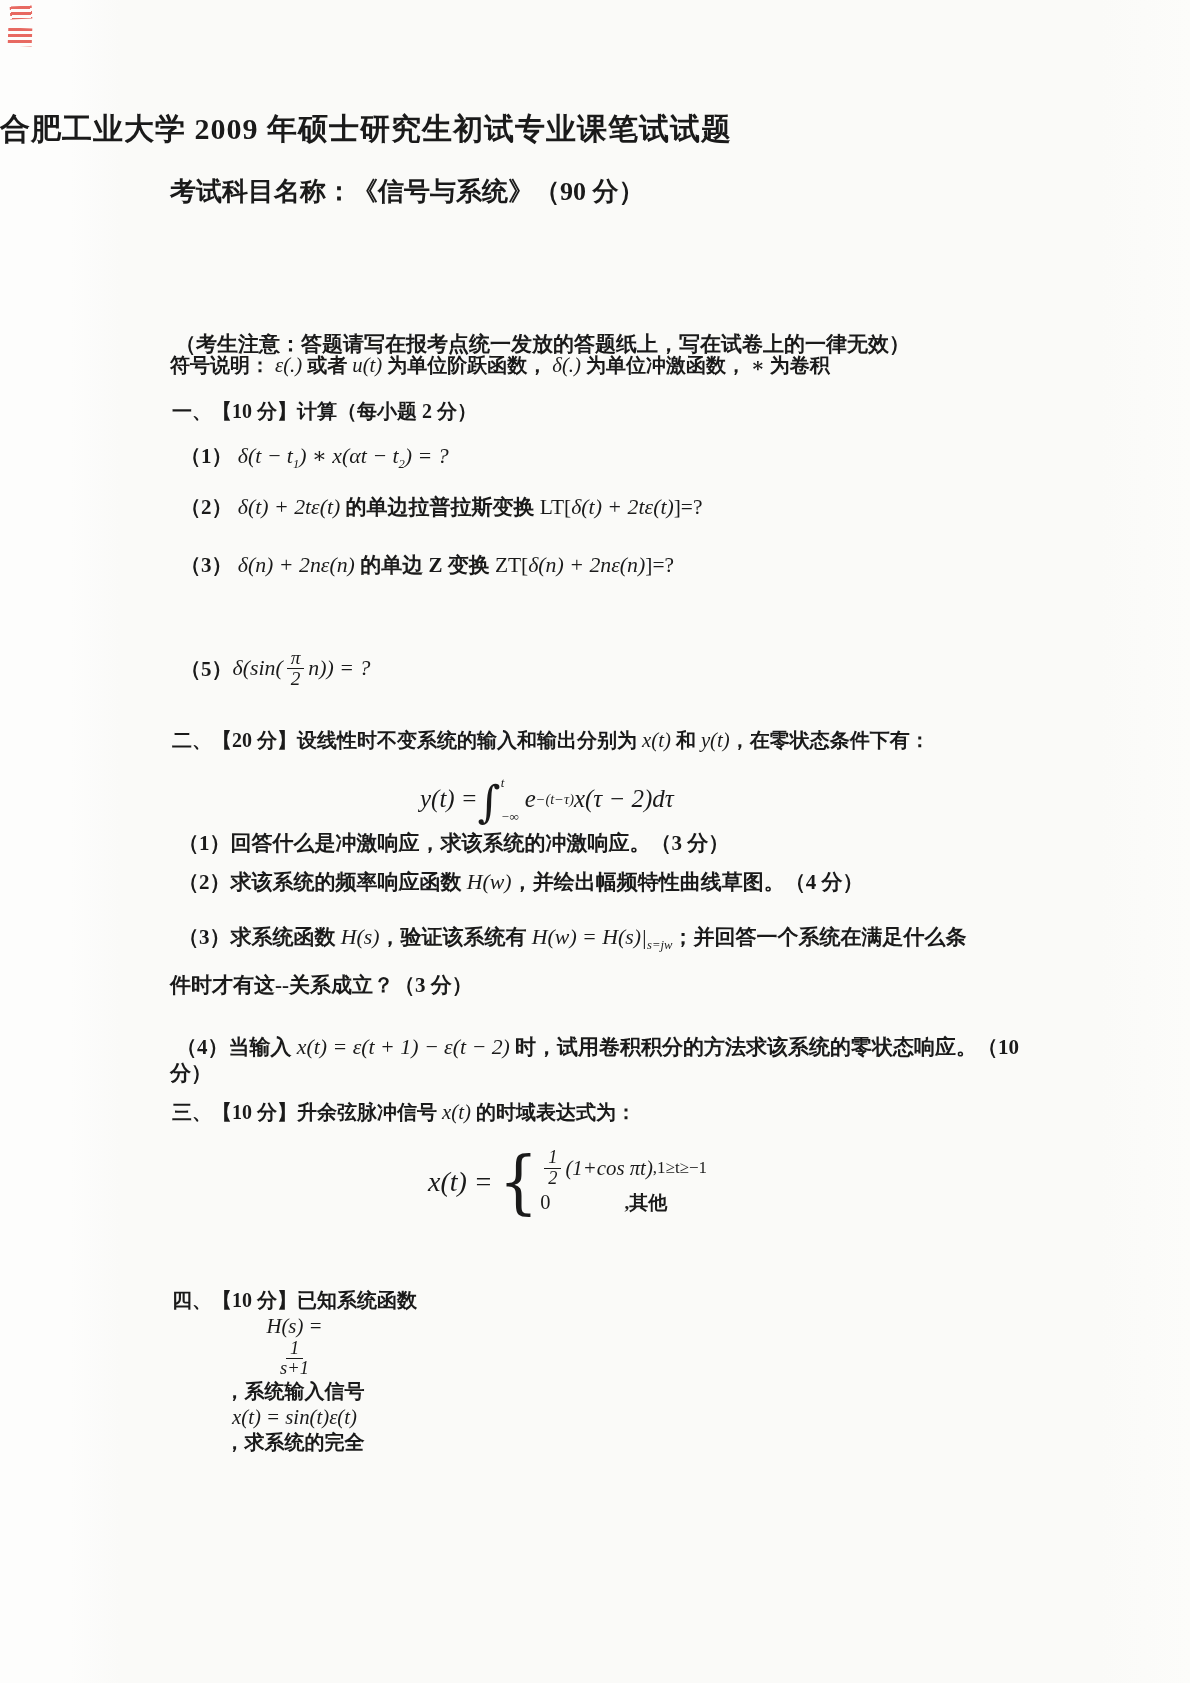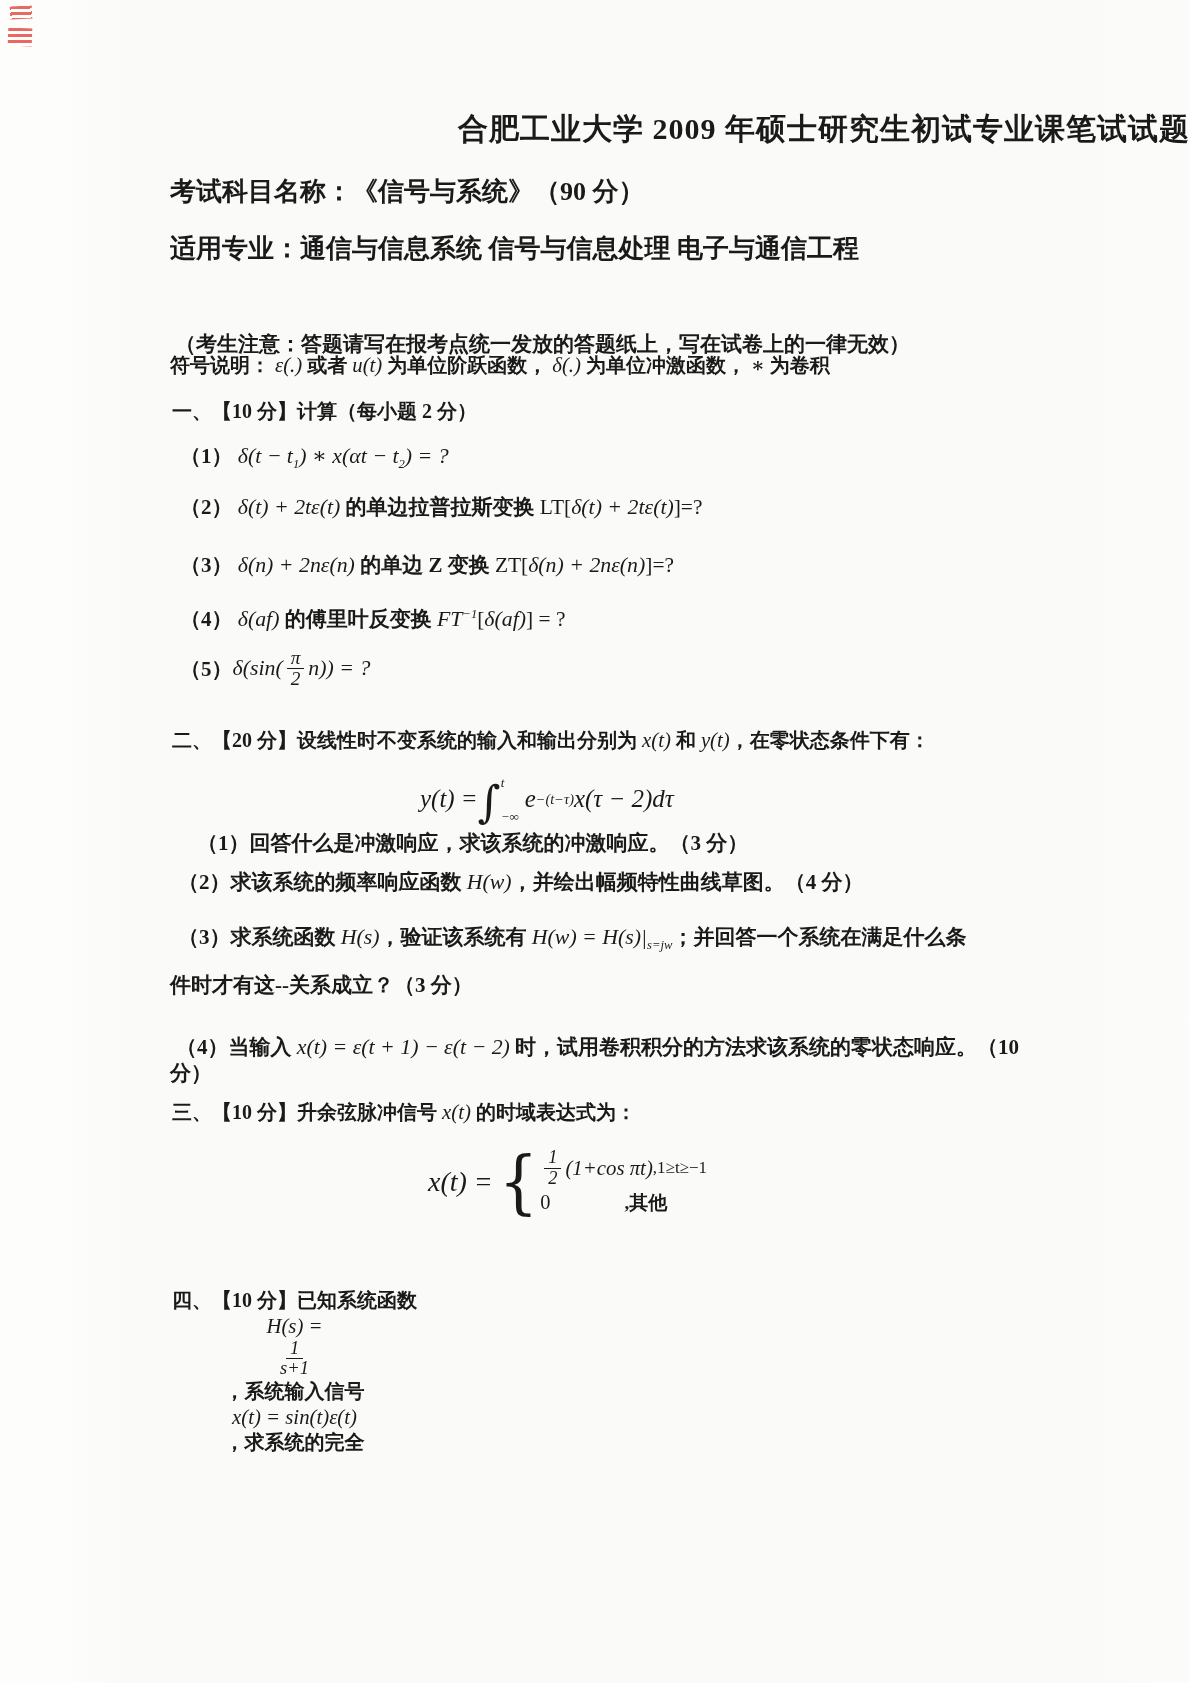--- a/index.html
+++ b/index.html
@@ -32,21 +32,21 @@
     line-height:1.25;
     color:#1a1a1a;
   }
   .flexline{display:flex;align-items:center;}
   .run-c{font-family:"Liberation Serif","DejaVu Serif",serif;font-weight:700;}
   .run-m{font-family:"Liberation Serif","DejaVu Serif",serif;font-style:italic;font-size:1.04em;}
   .run-r{font-family:"Liberation Serif","DejaVu Serif",serif;font-size:1.02em;}
   sub.run-sub{font-size:60%;font-style:italic;}
   sup.run-sup{font-size:60%;font-style:italic;}
   .title{
-    left:0;width:1190px;text-align:right;
+    left:0;width:1190px;text-align:left;
     font-size:30px;font-weight:700;letter-spacing:1px;
   }
   .h-big{font-size:26px;font-weight:700;}
   .h-mid{font-size:21px;font-weight:700;}
   .frac{
     display:inline-flex;flex-direction:column;align-items:center;
     vertical-align:middle;margin:0 4px;font-style:italic;
     line-height:1.05;font-size:.92em;
   }
   .frac .num{padding:0 4px;border-bottom:1.6px solid #1a1a1a;}
@@ -73,32 +73,30 @@
 
 <div class="page">
 
   <div class="stamp stamp-1"></div>
   <div class="stamp stamp-2"></div>
 
   <div class="line title" style="top:110px;">合肥工业大学 2009 年硕士研究生初试专业课笔试试题</div>
 
   <div class="line h-big" style="top:176px;left:170px;">考试科目名称：《信号与系统》（90 分）</div>
 
-  <div class="line h-big" style="top:233px;left:170px;">适用专业：通信与信息系统 信号与信息处理 电子与通信工程</div>
 
   <div class="line h-mid" style="top:299px;left:175px;margin-top:32px;">（考生注意：答题请写在报考点统一发放的答题纸上，写在试卷上的一律无效）</div>
 
   <div class="line" style="top:352px;left:170px;font-size:20px;"><span class="run-c">符号说明： </span><span class="run-m">ε(.)</span><span class="run-c"> 或者 </span><span class="run-m">u(t)</span><span class="run-c"> 为单位阶跃函数， </span><span class="run-m">δ(.)</span><span class="run-c"> 为单位冲激函数， ∗ 为卷积</span></div>
 
   <div class="line run-c" style="top:399px;left:172px;font-size:20px;">一、【10 分】计算（每小题 2 分）</div>
 
   <div class="line" style="top:443px;left:180px;"><span class="run-c">（1） </span><span class="run-m">δ(t − t</span><sub class="run-sub">1</sub><span class="run-m">) ∗ x(αt − t</span><sub class="run-sub">2</sub><span class="run-m">) = ?</span></div>
   <div class="line" style="top:494px;left:180px;"><span class="run-c">（2） </span><span class="run-m">δ(t) + 2tε(t)</span><span class="run-c"> 的单边拉普拉斯变换 </span><span class="run-r">LT[</span><span class="run-m">δ(t) + 2tε(t)</span><span class="run-r">]=?</span></div>
   <div class="line" style="top:552px;left:180px;"><span class="run-c">（3） </span><span class="run-m">δ(n) + 2nε(n)</span><span class="run-c"> 的单边 Z 变换 </span><span class="run-r">ZT[</span><span class="run-m">δ(n) + 2nε(n)</span><span class="run-r">]=?</span></div>
-  <div class="line" style="top:606px;left:180px;"><span class="run-c">（4） </span><span class="run-m">δ(af)</span><span class="run-c"> 的傅里叶反变换 </span><span class="run-m">FT</span><sup class="run-sup">−1</sup><span class="run-r">[</span><span class="run-m">δ(af)</span><span class="run-r">] = ?</span></div>
   <div class="line flexline" style="top:648px;left:180px;">
       <span class="run-c">（5） </span>
       <span class="run-m">δ(sin(</span>
       <span class="frac">
         <span class="num">π</span>
         <span class="den">2</span>
       </span>
       <span class="run-m">n)) = ?</span>
     </div>
 
@@ -109,21 +107,21 @@
     <span class="bigint">∫</span>
     <span class="lims">
       <span class="hi">t</span>
       <span class="lo">−∞</span>
     </span>
     <span class="run-m">e</span>
     <sup class="run-sup">−(t−τ)</sup>
     <span class="run-m">x(τ − 2)dτ</span>
   </div>
 
-  <div class="line" style="top:830px;left:178px;margin-left:19px;"><span class="run-c">（1）回答什么是冲激响应，求该系统的冲激响应。（3 分）</span></div>
+  <div class="line" style="top:830px;left:178px;"><span class="run-c">（1）回答什么是冲激响应，求该系统的冲激响应。（3 分）</span></div>
   <div class="line" style="top:869px;left:178px;"><span class="run-c">（2）求该系统的频率响应函数 </span><span class="run-m">H(w)</span><span class="run-c">，并绘出幅频特性曲线草图。（4 分）</span></div>
   <div class="line" style="top:924px;left:178px;"><span class="run-c">（3）求系统函数 </span><span class="run-m">H(s)</span><span class="run-c">，验证该系统有 </span><span class="run-m">H(w) = H(s)|</span><sub class="run-sub">s=jw</sub><span class="run-c">；并回答一个系统在满足什么条</span></div>
   <div class="line" style="top:972px;left:170px;"><span class="run-c">件时才有这--关系成立？（3 分）</span></div>
   <div class="line" style="top:1015px;left:176px;margin-top:19px;"><span class="run-c">（4）当输入 </span><span class="run-m">x(t) = ε(t + 1) − ε(t − 2)</span><span class="run-c"> 时，试用卷积积分的方法求该系统的零状态响应。（10</span></div>
   <div class="line" style="top:1060px;left:170px;"><span class="run-c">分）</span></div>
 
   <div class="line" style="top:1099px;left:172px;font-size:20px;"><span class="run-c">三、【10 分】升余弦脉冲信号 </span><span class="run-m">x(t)</span><span class="run-c"> 的时域表达式为：</span></div>
 
   <div class="line flexline" style="top:1143px;left:428px;">
     <span class="run-m caselhs">x(t) = </span>

